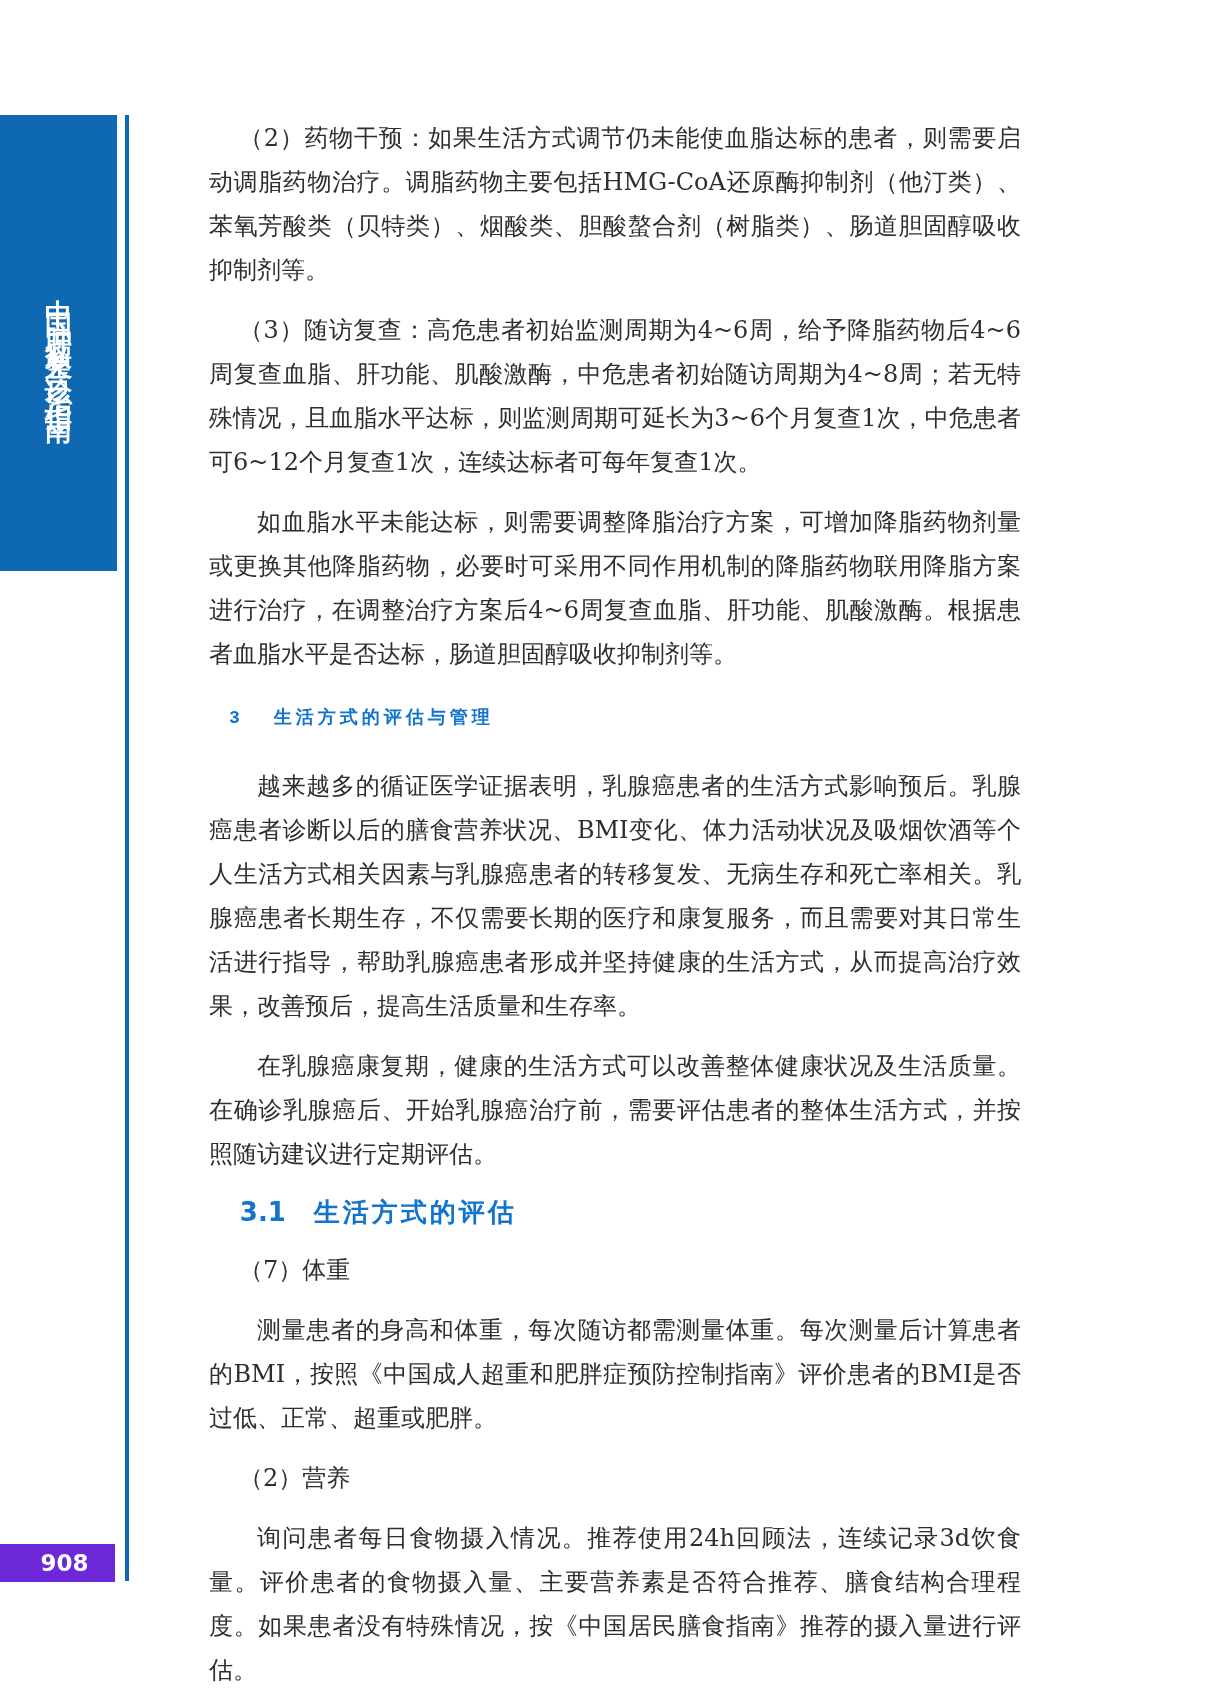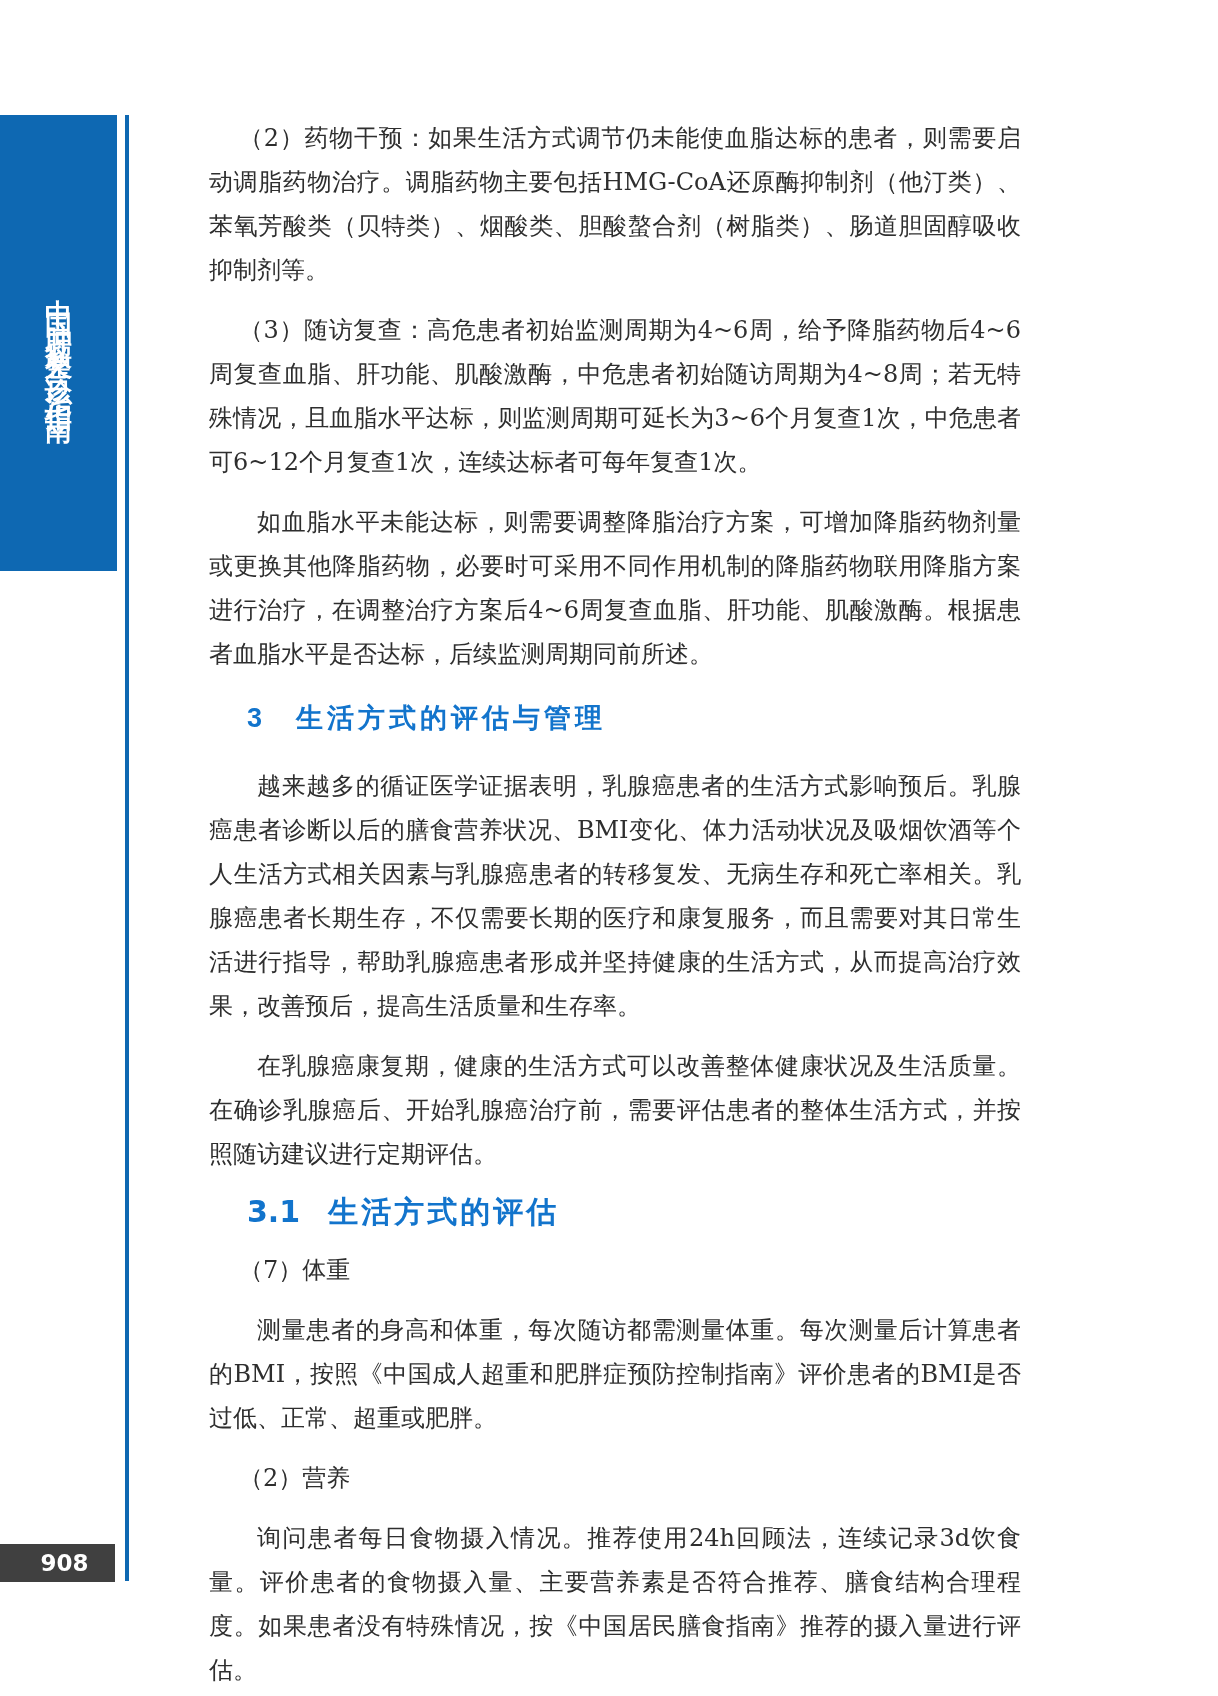--- a/index.html
+++ b/index.html
@@ -15,59 +15,59 @@
     writing-mode:vertical-rl; text-orientation:upright;
     color:#ffffff; font-family:"DejaVu Sans", sans-serif;
     font-size:27px; font-weight:600; letter-spacing:13px;
   }
   .vrule {
     position:absolute; left:125px; top:115px; width:4px; height:1466px;
     background:#0e68b2;
   }
   .page-badge {
     position:absolute; left:0; top:1544px; width:115px; height:38px;
-    background:#404040; color:#ffffff; box-sizing:border-box;
+    background:#6d28d9; color:#ffffff; box-sizing:border-box;
     font-family:"DejaVu Sans", sans-serif; font-size:23px; font-weight:bold;
     display:flex; align-items:center; justify-content:center; padding-left:14px;
   }
   .content {
     position:absolute; left:193px; top:100px; width:844px;
     color:#2e2e2e; font-size:24px; line-height:44px; text-align:justify;
     text-justify:inter-ideograph;
   }
   .content p { margin:16px; text-indent:2em; }
   .content p.paren { text-indent:1.25em; }
   h2.sec {
-    margin:22px 0 26px; color:#1274cc; font-family:Liberation Sans, sans-serif;
-    font-size:27px; font-weight:bold; line-height:40px; letter-spacing:4px;
+    margin:22px 0 26px; color:#1274cc; font-family:Liberation Mono, monospace;
+    font-size:18px; font-weight:bold; line-height:40px; letter-spacing:4px;
     text-indent:2em; text-align:left;
   }
   h2.sec .num { margin-right:34px; letter-spacing:0; }
   h3.subsec {
     margin:4px 0 0; color:#1274cc; font-family:"DejaVu Sans", sans-serif;
-    font-size:30px; font-weight:bold; line-height:40px; letter-spacing:3px;
+    font-size:26px; font-weight:bold; line-height:40px; letter-spacing:3px;
     text-indent:1.8em; text-align:left;
   }
   h3.subsec .num { margin-right:28px; letter-spacing:0; }
 </style>
 </head>
 <body>
 
 <div class="spine-box">
   <span class="spine-text">中国肿瘤整合诊治指南</span>
 </div>
 
 <div class="vrule"></div>
 
 <div class="page-badge">908</div>
 
 <div class="content">
   <p class="paren">（2）药物干预：如果生活方式调节仍未能使血脂达标的患者，则需要启动调脂药物治疗。调脂药物主要包括HMG-CoA还原酶抑制剂（他汀类）、苯氧芳酸类（贝特类）、烟酸类、胆酸螯合剂（树脂类）、肠道胆固醇吸收抑制剂等。</p>
   <p class="paren">（3）随访复查：高危患者初始监测周期为4~6周，给予降脂药物后4~6周复查血脂、肝功能、肌酸激酶，中危患者初始随访周期为4~8周；若无特殊情况，且血脂水平达标，则监测周期可延长为3~6个月复查1次，中危患者可6~12个月复查1次，连续达标者可每年复查1次。</p>
-  <p>如血脂水平未能达标，则需要调整降脂治疗方案，可增加降脂药物剂量或更换其他降脂药物，必要时可采用不同作用机制的降脂药物联用降脂方案进行治疗，在调整治疗方案后4~6周复查血脂、肝功能、肌酸激酶。根据患者血脂水平是否达标，后续监测周期同前所述。</p>
+  <p>如血脂水平未能达标，则需要调整降脂治疗方案，可增加降脂药物剂量或更换其他降脂药物，必要时可采用不同作用机制的降脂药物联用降脂方案进行治疗，在调整治疗方案后4~6周复查血脂、肝功能、肌酸激酶。根据患者血脂水平是否达标，肠道胆固醇吸收抑制剂等。</p>
 
   <h2 class="sec"><span class="num">3</span><span>生活方式的评估与管理</span></h2>
 
   <p>越来越多的循证医学证据表明，乳腺癌患者的生活方式影响预后。乳腺癌患者诊断以后的膳食营养状况、BMI变化、体力活动状况及吸烟饮酒等个人生活方式相关因素与乳腺癌患者的转移复发、无病生存和死亡率相关。乳腺癌患者长期生存，不仅需要长期的医疗和康复服务，而且需要对其日常生活进行指导，帮助乳腺癌患者形成并坚持健康的生活方式，从而提高治疗效果，改善预后，提高生活质量和生存率。</p>
   <p>在乳腺癌康复期，健康的生活方式可以改善整体健康状况及生活质量。在确诊乳腺癌后、开始乳腺癌治疗前，需要评估患者的整体生活方式，并按照随访建议进行定期评估。</p>
 
   <h3 class="subsec"><span class="num">3.1</span><span>生活方式的评估</span></h3>
 
   <p class="paren">（7）体重</p>
   <p>测量患者的身高和体重，每次随访都需测量体重。每次测量后计算患者的BMI，按照《中国成人超重和肥胖症预防控制指南》评价患者的BMI是否过低、正常、超重或肥胖。</p>

